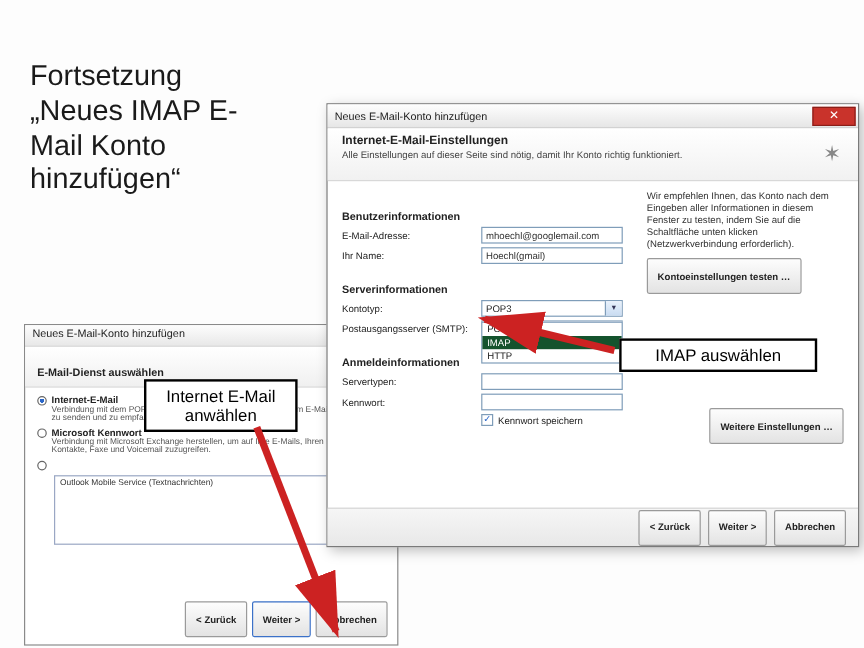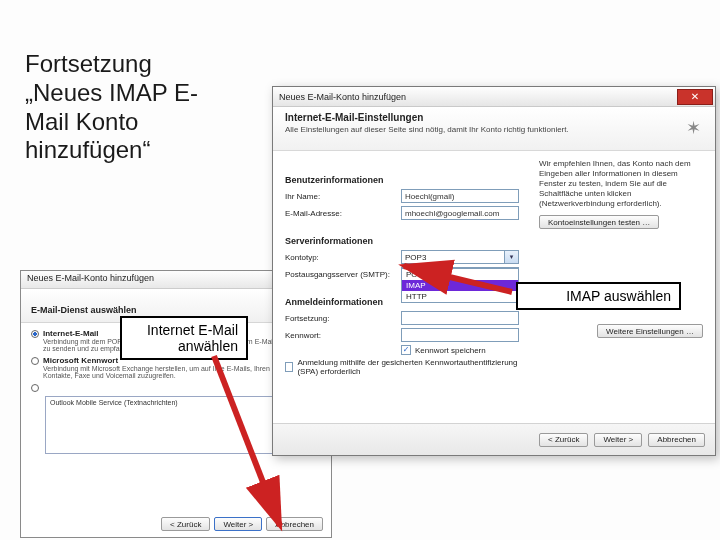--- a/index.html
+++ b/index.html
@@ -2,21 +2,21 @@
 <html><head>
 <meta charset="utf-8">
 <style>
   * { box-sizing: border-box; font-family: "Segoe UI", Tahoma, sans-serif; }
   body { margin: 0; width: 720px; height: 540px; background: #fdfdfd; position: relative; overflow: hidden; }
 
   
   .slide-title { position: absolute; left: 25px; top: 50px; width: 210px; font-size: 24px; line-height: 1.2; color: #1a1a1a; }
 
   
-  .callout { position: absolute; border: 2px solid #000; background: #fff; padding: 4px 8px; font-size: 14px; font-weight: 400; text-align: right; }
+  .callout { position: absolute; border: 2px solid #000; background: #fff; padding: 4px 8px; font-size: 14px; font-weight: 400; text-align: center; }
   .callout.imap { left: 516px; top: 282px; width: 165px; }
   .callout.inet { left: 120px; top: 316px; width: 128px; }
 
   
   .dlg-back {
     position: absolute; left: 20px; top: 270px; width: 312px; height: 268px;
     border: 1px solid #8a8a8a; background: #fff; font-size: 8px; color: #333;
   }
   .dlg-back .titlebar { height: 18px; background: linear-gradient(#fdfdfd,#e8e8e8); border-bottom: 1px solid #ccc; padding: 2px 6px; font-size: 9px; color: #222; }
   .dlg-back .banner { height: 34px; background: linear-gradient(#fff,#f0f0f0); border-bottom: 1px solid #d6d6d6; padding: 16px 10px; }
@@ -48,25 +48,25 @@
   .dlg-main .col-r { width: 164px; }
   .sec-h { font-weight: bold; font-size: 9px; margin: 16px 0 4px 0; }
   .row { display: flex; align-items: center; margin-bottom: 3px; gap: 6px; }
   .row .lbl { width: 110px; font-size: 8px; color: #222; }
   .inp { height: 14px; border: 1px solid #7f9db9; background: #fff; font-size: 8px; padding: 0 3px; color: #333; }
   .inp.w { width: 118px; }
   .sel { height: 14px; border: 1px solid #7f9db9; background: #fff; font-size: 8px; width: 118px; position: relative; padding: 0 3px; display: flex; align-items: center; }
   .sel .arrow { position: absolute; right: 0; top: 0; width: 14px; height: 12px; background: linear-gradient(#e9f1fb,#c9dcf2); border-left: 1px solid #7f9db9; text-align: center; font-size: 7px; line-height: 12px; color: #335; }
   .dropdown { position: absolute; border: 1px solid #7f9db9; background: #fff; font-size: 8px; }
   .dropdown .item { padding: 1px 4px; }
-  .dropdown .item.hl { background: #6d28d9; color: #fff; }
+  .dropdown .item.hl { background: #14532d; color: #fff; }
   .chk { display: flex; align-items: center; gap: 4px; font-size: 8px; margin: 3px 0; }
   .chk .box { width: 10px; height: 10px; border: 1px solid #7f9db9; background: #fff; font-size: 8px; line-height: 8px; text-align: center; color: #2a66c8; }
   .col-r .note { font-size: 8px; color: #333; line-height: 1.25; }
-  .winbtn { height: 14px; border: 1px solid #9a9a9a; background: linear-gradient(#fdfdfd,#e3e3e3); border-radius: 2px; padding: 0 8px; font-size: 8px; color: #222; display: inline-flex; align-items: center; }
+  .winbtn { height: 30px; border: 1px solid #9a9a9a; background: linear-gradient(#fdfdfd,#e3e3e3); border-radius: 2px; padding: 0 8px; font-size: 8px; color: #222; display: inline-flex; align-items: center; font-weight: bold; }
   .dlg-main .btnbar { height: 32px; background: linear-gradient(#f6f6f6,#e8e8e8); border-top: 1px solid #d3d3d3; display: flex; justify-content: flex-end; align-items: center; gap: 6px; padding: 0 10px; position: absolute; bottom: 0; left: 0; right: 0; }
 
   
   .arrow-svg { position: absolute; pointer-events: none; }
 </style>
 </head>
 <body>
 
 <div class="slide-title">Fortsetzung „Neues IMAP E-Mail Konto hinzufügen“</div>
 
@@ -112,57 +112,53 @@
   </div>
   <div class="banner">
     <div class="h">Internet-E-Mail-Einstellungen</div>
     <div class="d">Alle Einstellungen auf dieser Seite sind nötig, damit Ihr Konto richtig funktioniert.</div>
     <div class="cursor">✶</div>
   </div>
   <div class="content">
     <div class="col-l">
       <div class="sec-h">Benutzerinformationen</div>
       <div class="row">
+        <div class="lbl">E-Mail-Adresse:</div>
+        <input class="inp w" value="mhoechl@googlemail.com" style="">
+      </div>
+      <div class="row">
         <div class="lbl">Ihr Name:</div>
         <input class="inp w" value="Hoechl(gmail)" style="">
-      </div>
-      <div class="row">
-        <div class="lbl">E-Mail-Adresse:</div>
-        <input class="inp w" value="mhoechl@googlemail.com" style="">
       </div>
 
       <div class="sec-h">Serverinformationen</div>
       <div class="row">
         <div class="lbl">Kontotyp:</div>
         <div class="sel">
           <span>POP3</span>
           <span class="arrow">▾</span>
         </div>
       </div>
       <div class="row">
         <div class="lbl">Postausgangsserver (SMTP):</div>
         <input class="inp w" style="">
       </div>
 
       <div class="sec-h">Anmeldeinformationen</div>
       <div class="row">
-        <div class="lbl">Fortsetzung:</div>
+        <div class="lbl">Servertypen:</div>
         <input class="inp w" value="" style="">
       </div>
       <div class="row">
         <div class="lbl">Kennwort:</div>
         <input type="password" class="inp w" style="">
       </div>
       <div class="chk" style="margin-left: 116px;">
         <div class="box">✓</div>
         <span>Kennwort speichern</span>
-      </div>
-      <div class="chk">
-        <div class="box"></div>
-        <span>Anmeldung mithilfe der gesicherten Kennwortauthentifizierung (SPA) erforderlich</span>
       </div>
     </div>
     <div class="col-r">
       <div class="note">Wir empfehlen Ihnen, das Konto nach dem Eingeben aller Informationen in diesem Fenster zu testen, indem Sie auf die Schaltfläche unten klicken (Netzwerkverbindung erforderlich).</div>
       <div style="margin-top:6px">
         <div class="winbtn">Kontoeinstellungen testen …</div>
       </div>
       <div style="margin-top:95px; text-align:right">
         <div class="winbtn">Weitere Einstellungen …</div>
       </div>

